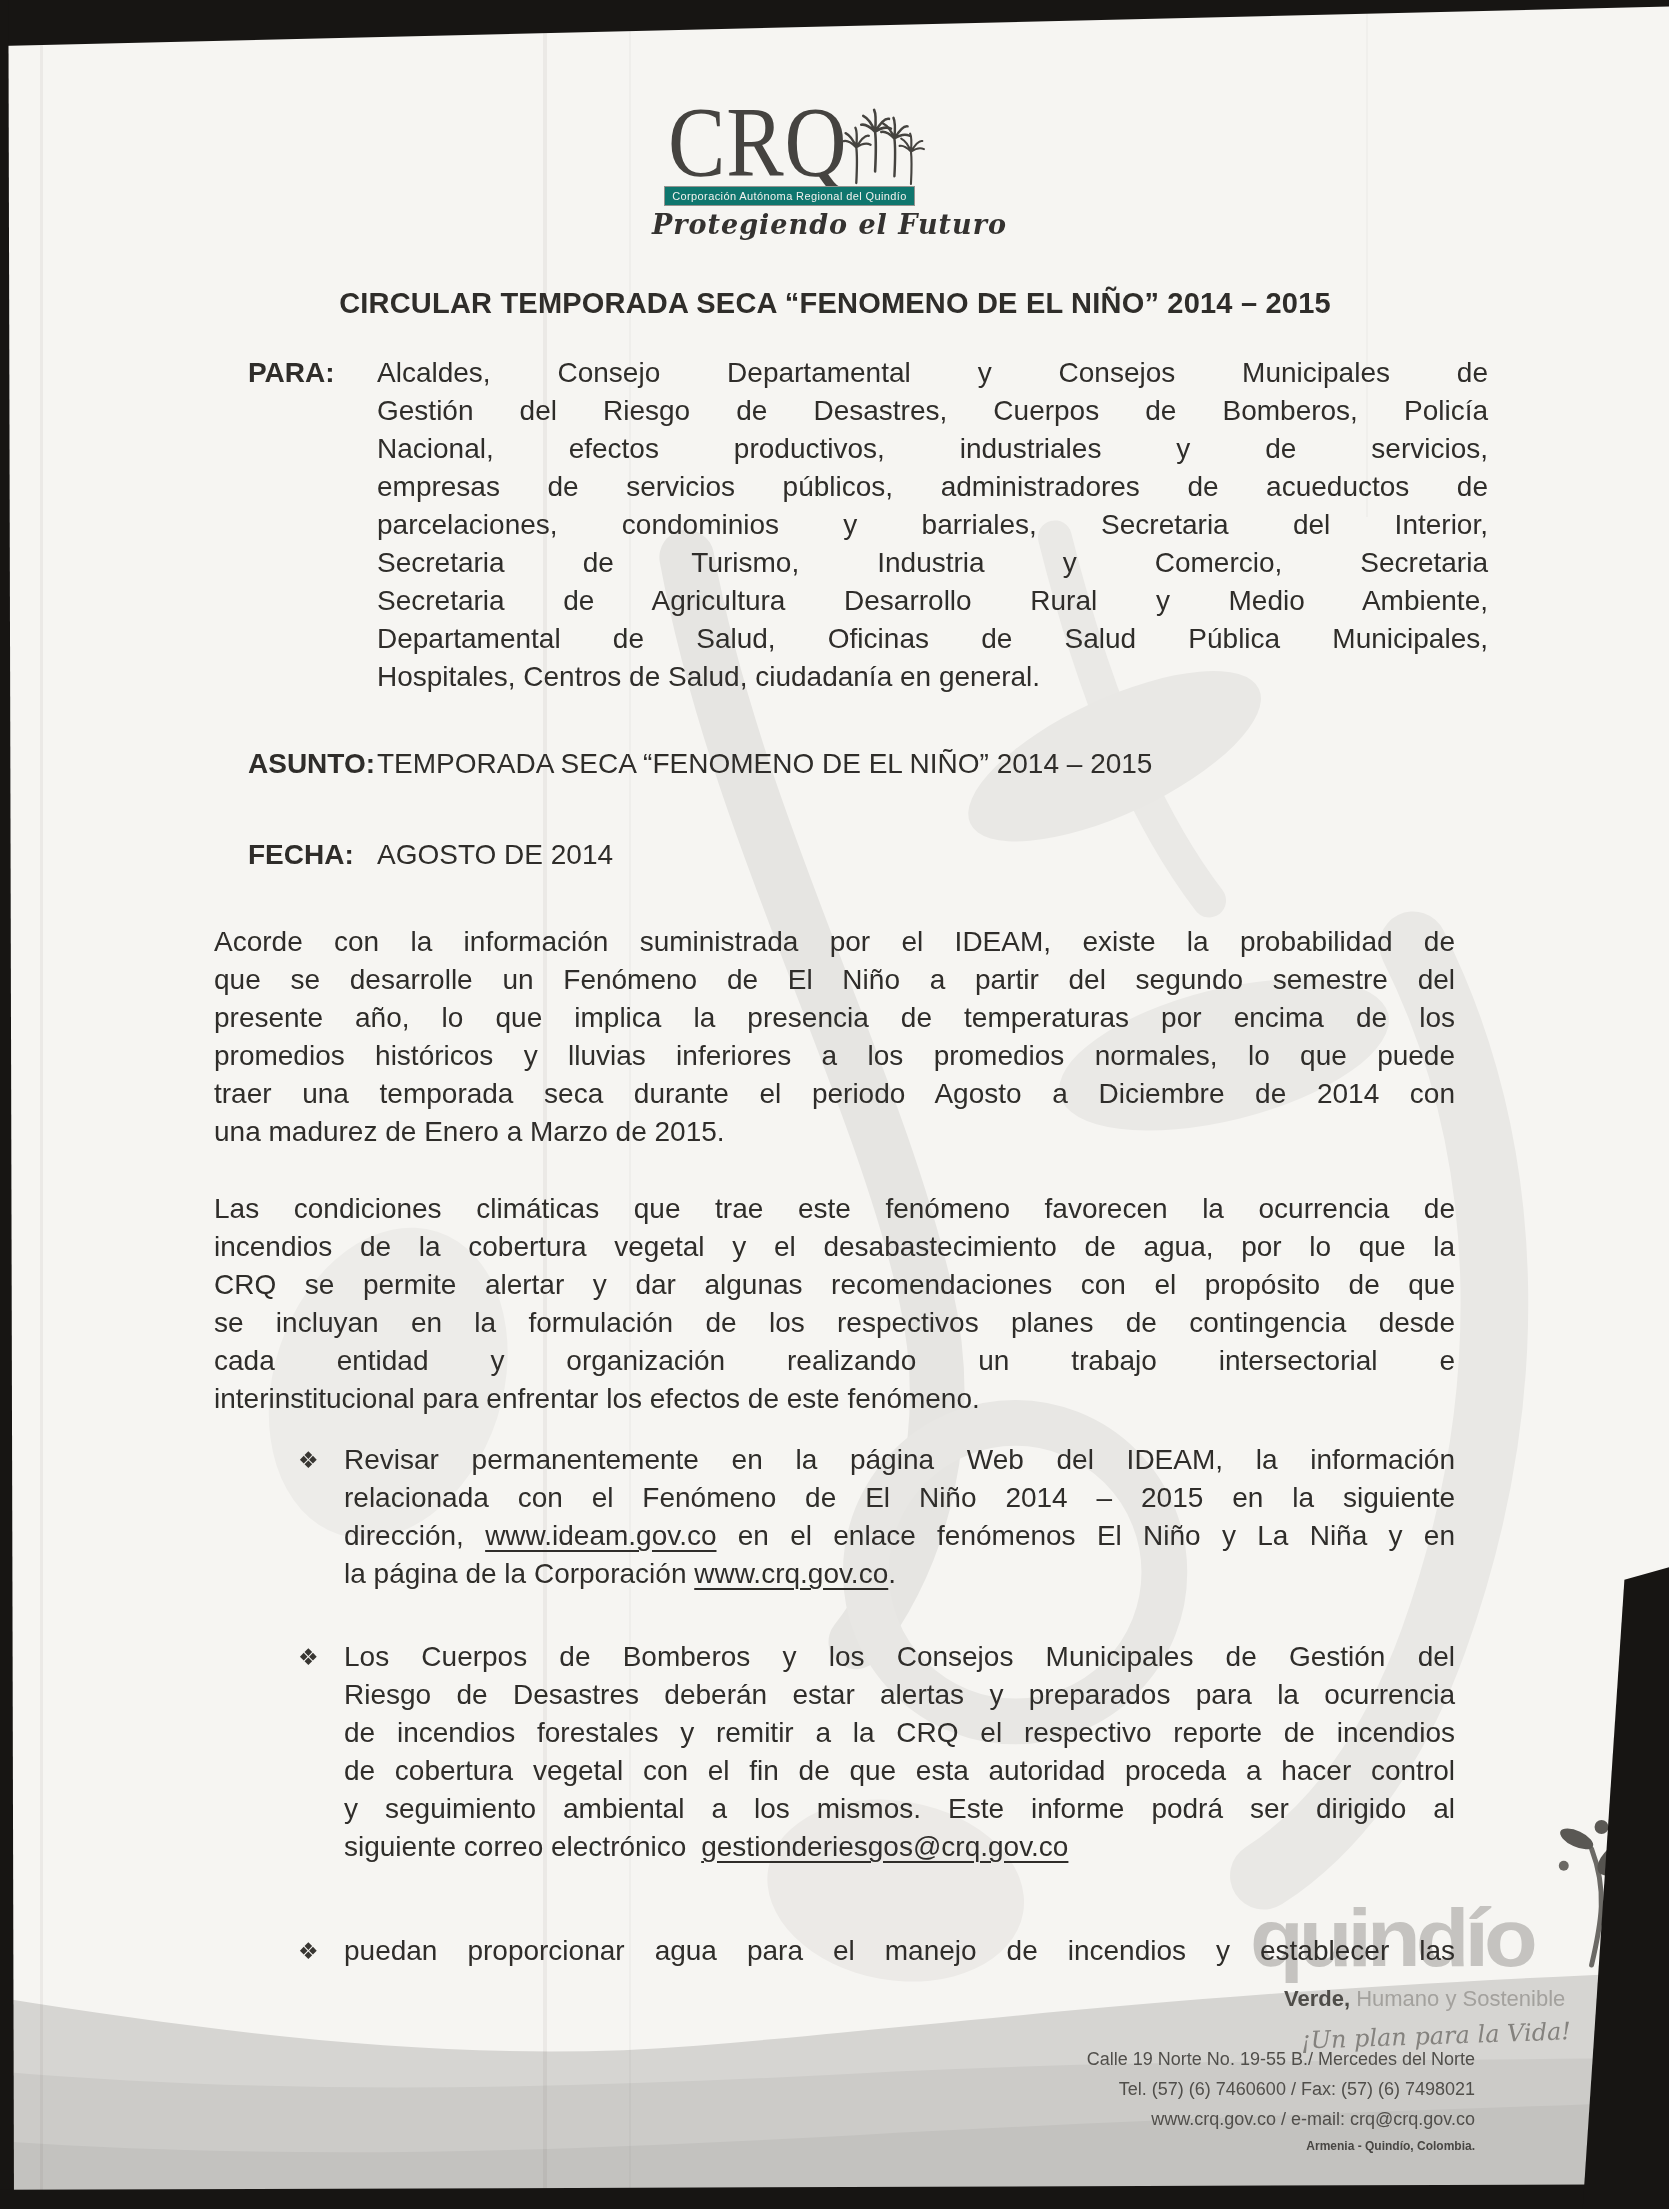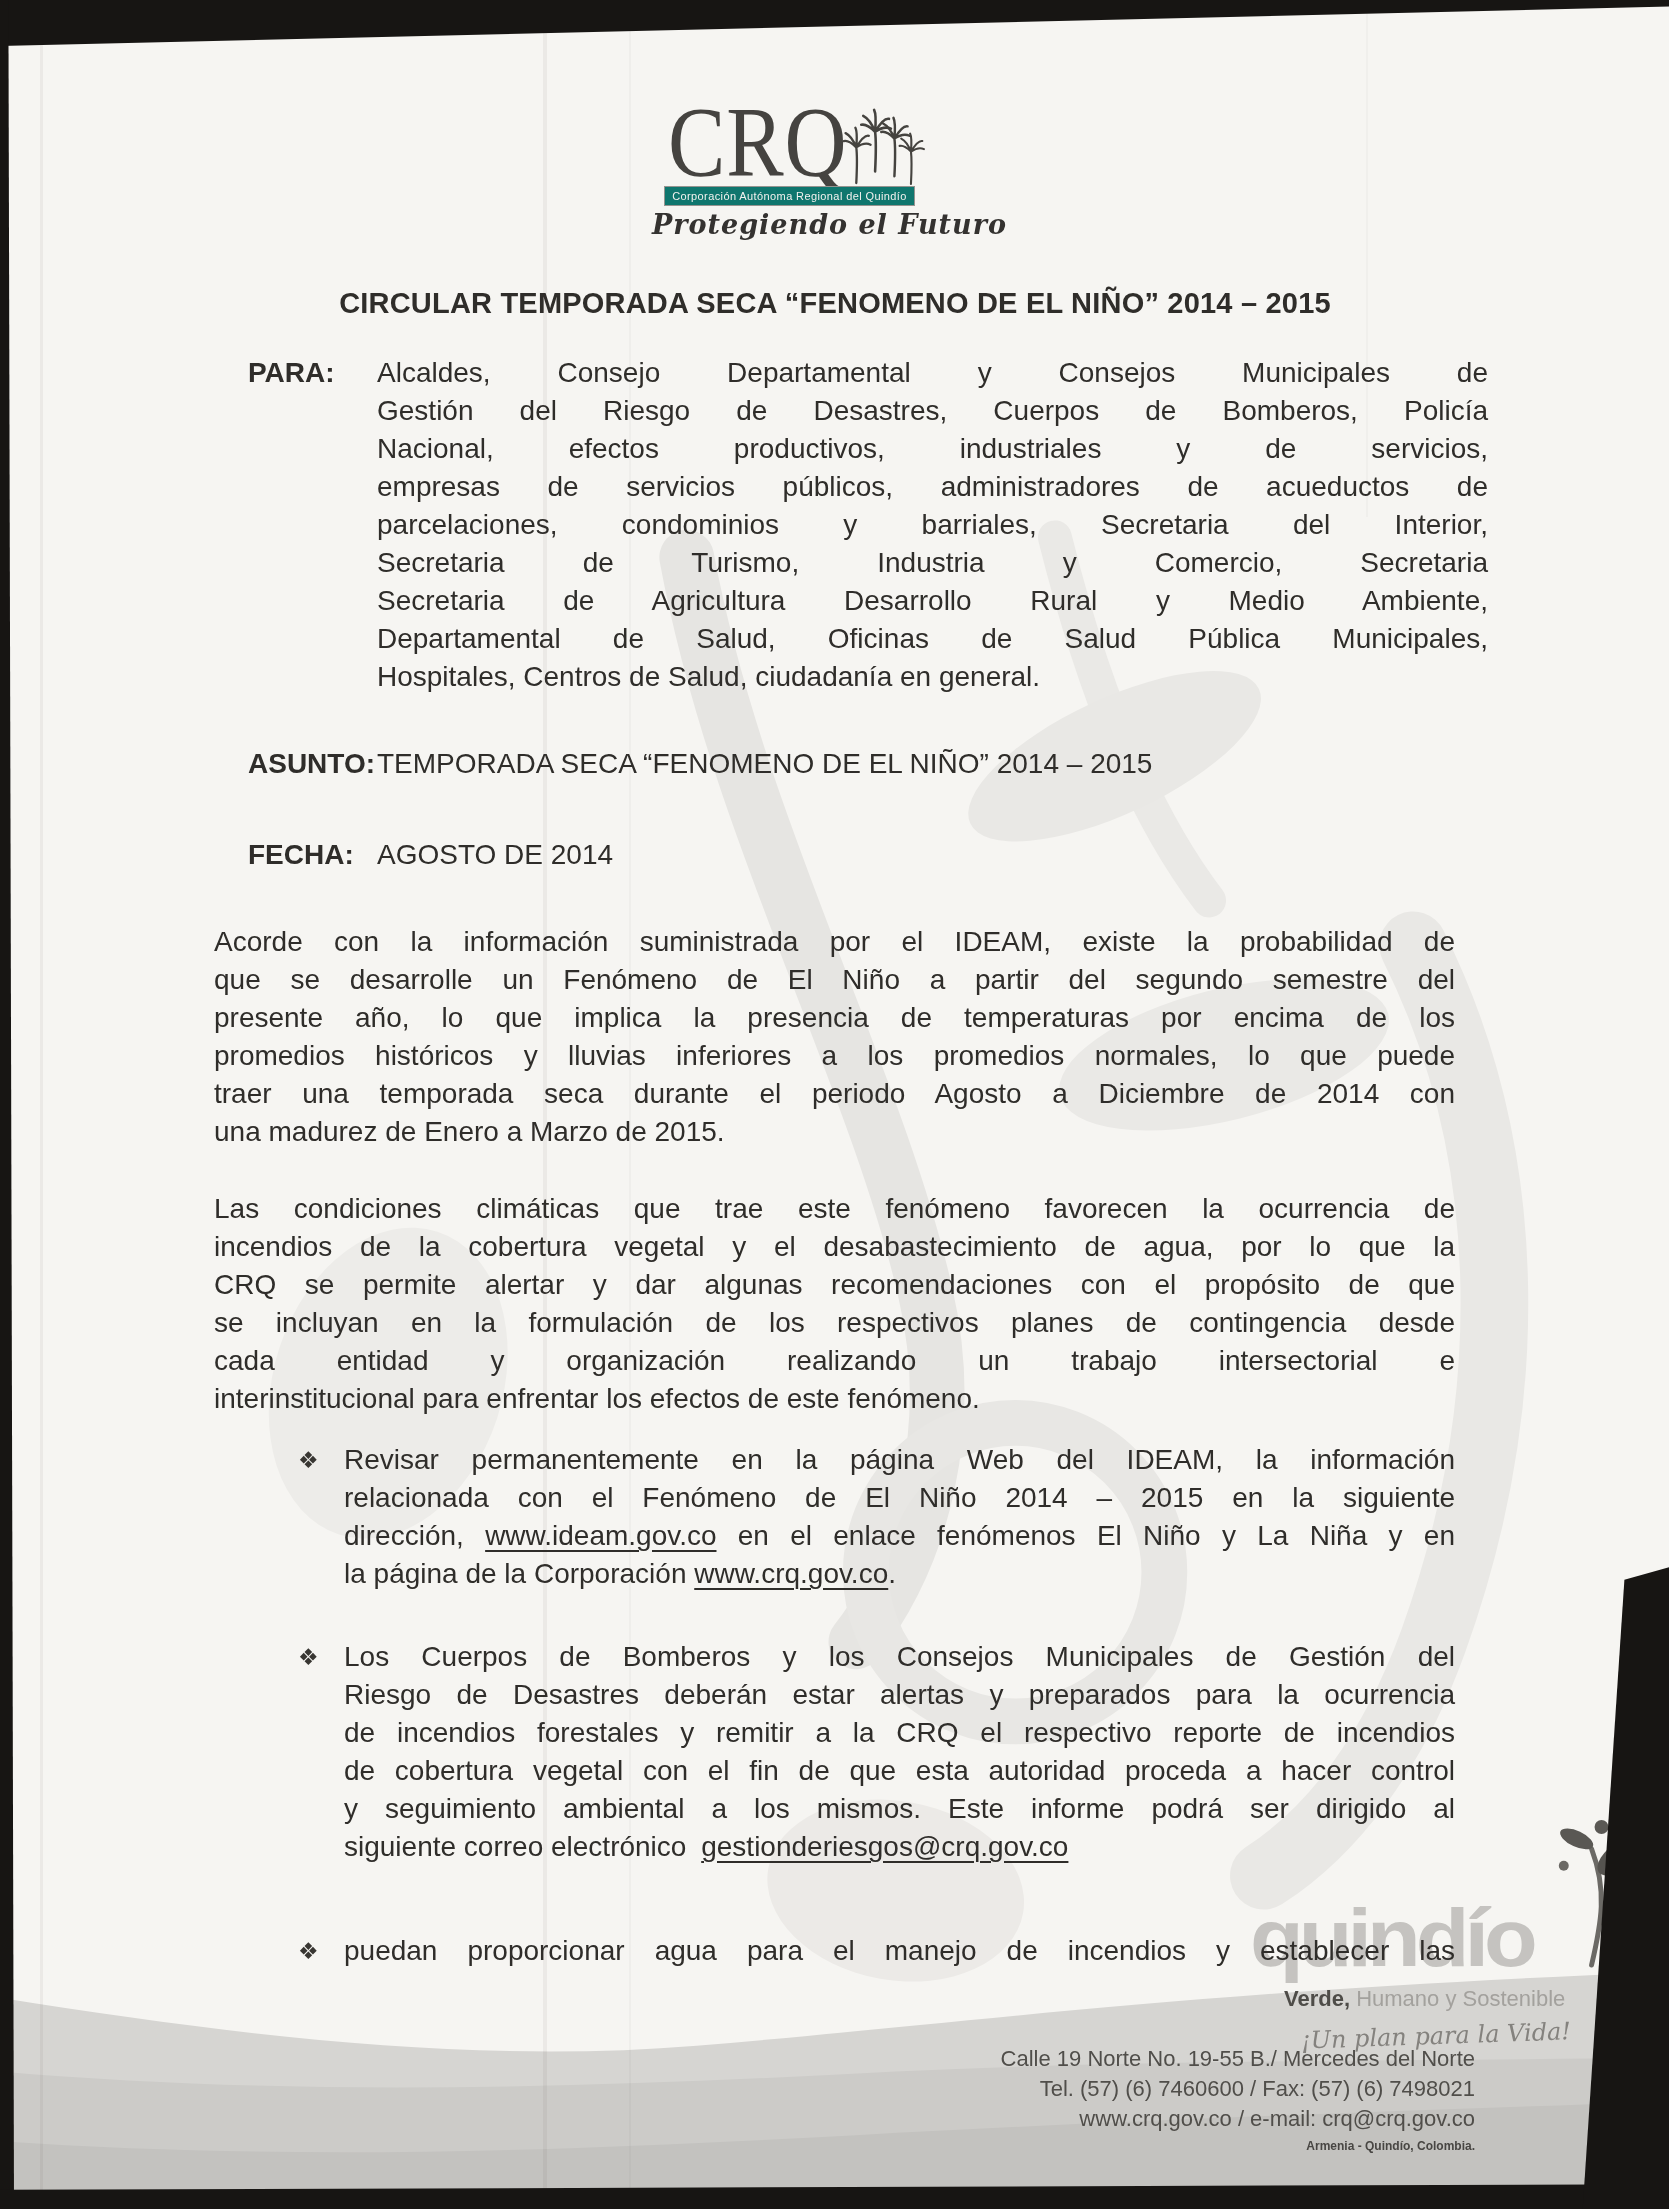--- a/index.html
+++ b/index.html
@@ -49,21 +49,21 @@
   .q-mark{position:absolute;left:1250px;top:1887px;z-index:2;font-size:88px;font-weight:700;
           letter-spacing:-5px;color:rgba(152,149,145,.52);transform:scaleY(.92);white-space:nowrap;}
   .branch{position:absolute;left:1532px;top:1811px;z-index:3;}
   .slogan{position:absolute;left:1284px;top:1986px;z-index:6;font-size:22px;white-space:nowrap;}
   .slogan .s-strong{font-weight:700;color:#4e4c48;}
   .slogan .s-rest{color:#a3a19d;}
   .script-slogan{position:absolute;left:1301px;top:2022px;z-index:6;font-size:24px;
                  font-style:italic;font-family:"DejaVu Serif",serif;color:#84827e;
                  transform:rotate(-2deg);white-space:nowrap;}
   .contact{position:absolute;right:195px;top:2044px;z-index:6;text-align:right;color:#504e4a;white-space:nowrap;}
-  .contact .c-line{font-size:22px;line-height:30px;}
+  .contact .c-line{font-size:18px;line-height:30px;}
   .contact .c-small{font-size:12px;font-weight:700;line-height:24px;color:#484643;}
 </style>
 </head>
 <body>
 
 <div class="page">
 
   <svg class="watermark" width="1670" height="2210" viewBox="0 0 1678 2221" aria-hidden="true">
     <path d="M690,560 C740,830 880,1080 930,1300 C960,1430 930,1560 860,1650" stroke="#e6e5e2" stroke-width="55" fill="none" stroke-linecap="round"></path>
     <path d="M1060,540 C1100,700 1150,820 1215,905" stroke="#eae9e6" stroke-width="34" fill="none" stroke-linecap="round"></path>

